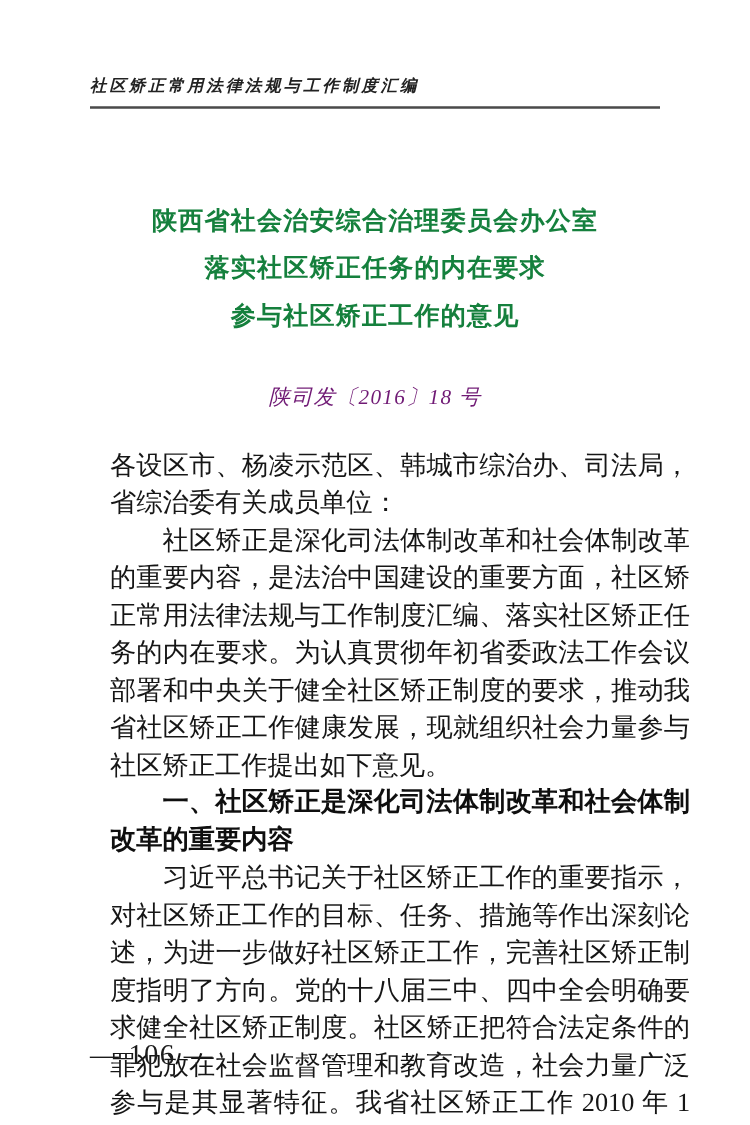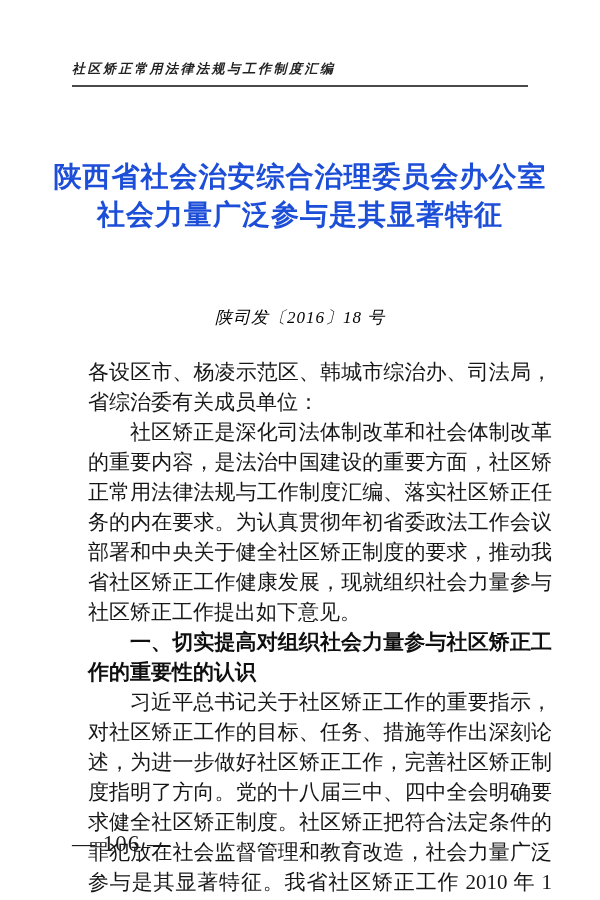--- a/index.html
+++ b/index.html
@@ -43,39 +43,39 @@
 
   
   .doc-title {
     position: absolute;
     top: 158px;
     left: 40px;
     right: 40px;
     margin: 0;
     text-align: center;
     font-family: "Liberation Sans", "DejaVu Sans", sans-serif;
-    font-size: 28px;
+    font-size: 20px;
     font-weight: bold;
     line-height: 38px;
-    color: #1d4ed8;
+    color: #15803d;
     letter-spacing: 1px;
   }
   .title-line { display: block; }
 
   
   .doc-number {
     position: absolute;
     top: 306px;
     left: 0;
     right: 0;
     text-align: center;
     font-size: 17px;
     font-style: italic;
     letter-spacing: 1px;
-    color: #000000;
+    color: #701a75;
   }
 
   
   .doc-body {
     position: absolute;
     top: 357px;
     left: 88px;
     width: 464px;
     font-size: 21px;
     line-height: 30px;
@@ -110,27 +110,28 @@
 
 <div class="page">
 
   <div class="running-header">
     <div class="booklet-title">社区矫正常用法律法规与工作制度汇编</div>
     <div class="header-rule"></div>
   </div>
 
   <h1 class="doc-title">
     <span class="title-line">陕西省社会治安综合治理委员会办公室</span>
-    <span class="title-line">社会力量广泛参与是其显著特征</span>
+    <span class="title-line">落实社区矫正任务的内在要求</span>
+    <span class="title-line">参与社区矫正工作的意见</span>
   </h1>
 
   <div class="doc-number">陕司发〔2016〕18 号</div>
 
   <div class="doc-body">
     <p class="salutation">各设区市、杨凌示范区、韩城市综治办、司法局，省综治委有关成员单位：</p>
     <p class="indent">社区矫正是深化司法体制改革和社会体制改革的重要内容，是法治中国建设的重要方面，社区矫正常用法律法规与工作制度汇编、落实社区矫正任务的内在要求。为认真贯彻年初省委政法工作会议部署和中央关于健全社区矫正制度的要求，推动我省社区矫正工作健康发展，现就组织社会力量参与社区矫正工作提出如下意见。</p>
-    <p class="indent section-heading">一、切实提高对组织社会力量参与社区矫正工作的重要性的认识</p>
+    <p class="indent section-heading">一、社区矫正是深化司法体制改革和社会体制改革的重要内容</p>
     <p class="indent">习近平总书记关于社区矫正工作的重要指示，对社区矫正工作的目标、任务、措施等作出深刻论述，为进一步做好社区矫正工作，完善社区矫正制度指明了方向。党的十八届三中、四中全会明确要求健全社区矫正制度。社区矫正把符合法定条件的罪犯放在社会监督管理和教育改造，社会力量广泛参与是其显著特征。我省社区矫正工作 2010 年 1 月启动试点，2011 年全省普遍</p>
   </div>
 
   <div class="page-number">— 106 —</div>
 
 </div>
 
 </body></html>

